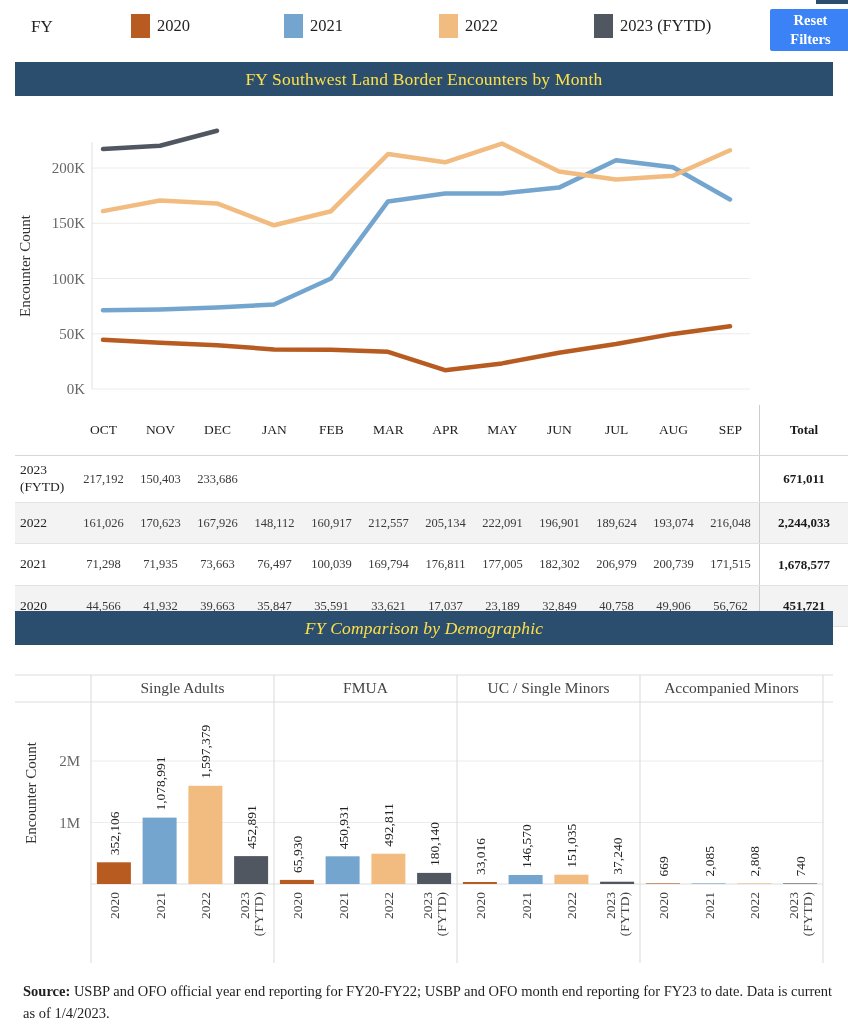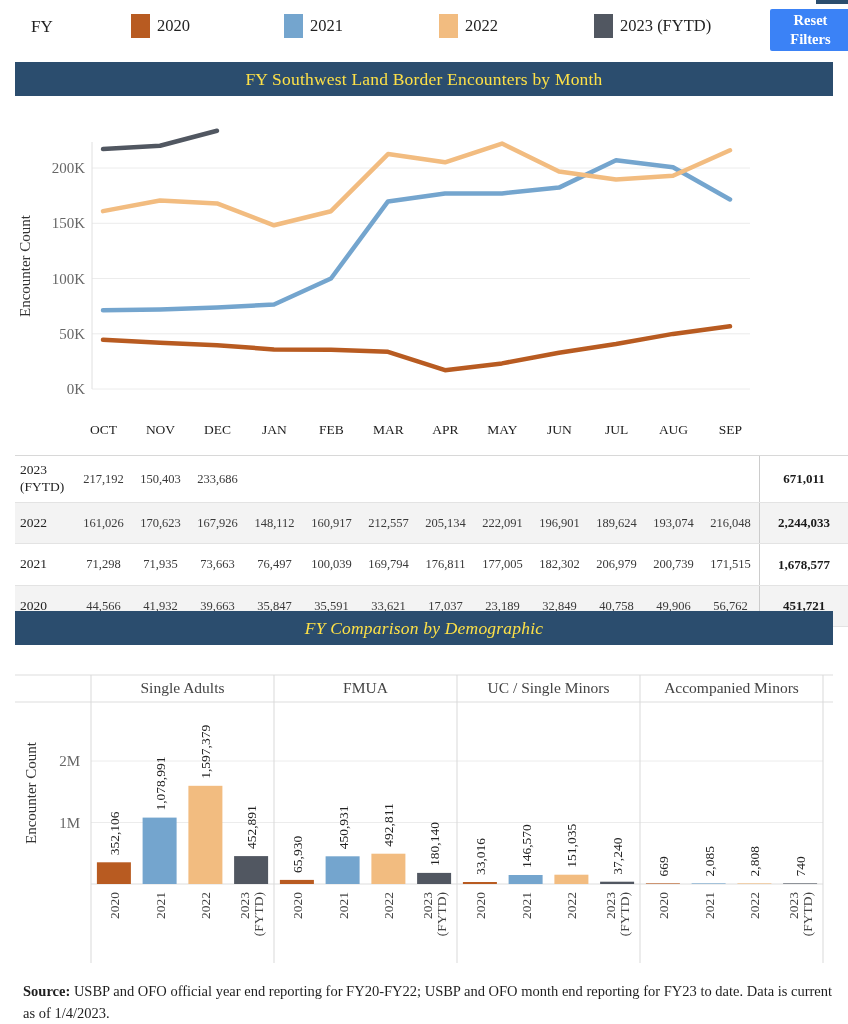--- a/index.html
+++ b/index.html
@@ -111,20 +111,21 @@
         <div class="tcell th">DEC</div>
         <div class="tcell th">JAN</div>
         <div class="tcell th">FEB</div>
         <div class="tcell th">MAR</div>
         <div class="tcell th">APR</div>
         <div class="tcell th">MAY</div>
         <div class="tcell th">JUN</div>
         <div class="tcell th">JUL</div>
         <div class="tcell th">AUG</div>
         <div class="tcell th">SEP</div>
+        <div class="tcell th ttotal">Total</div>
       </div>
       <div class="trow r2023">
         <div class="tcell tlabel">2023 (FYTD)</div>
         <div class="tcell">217,192</div>
         <div class="tcell">150,403</div>
         <div class="tcell">233,686</div>
         <div class="tcell"></div>
         <div class="tcell"></div>
         <div class="tcell"></div>
         <div class="tcell"></div>

